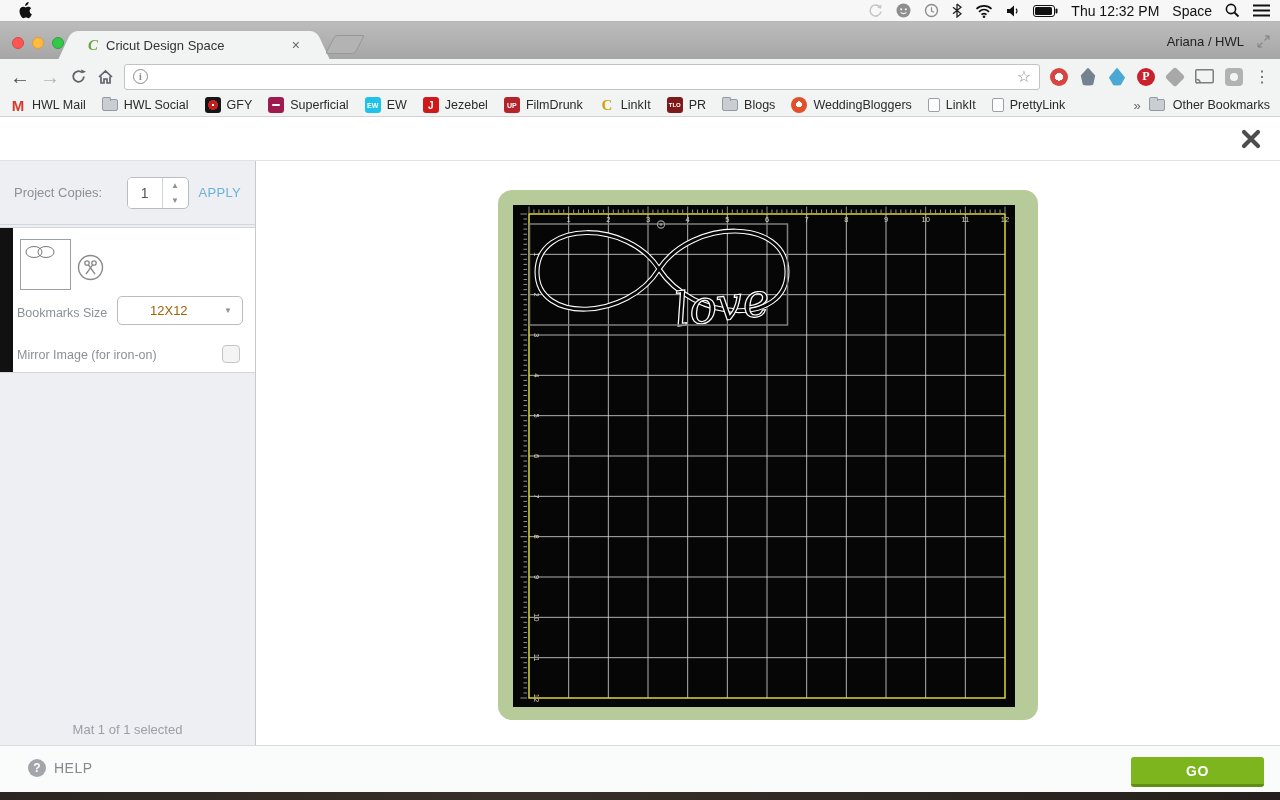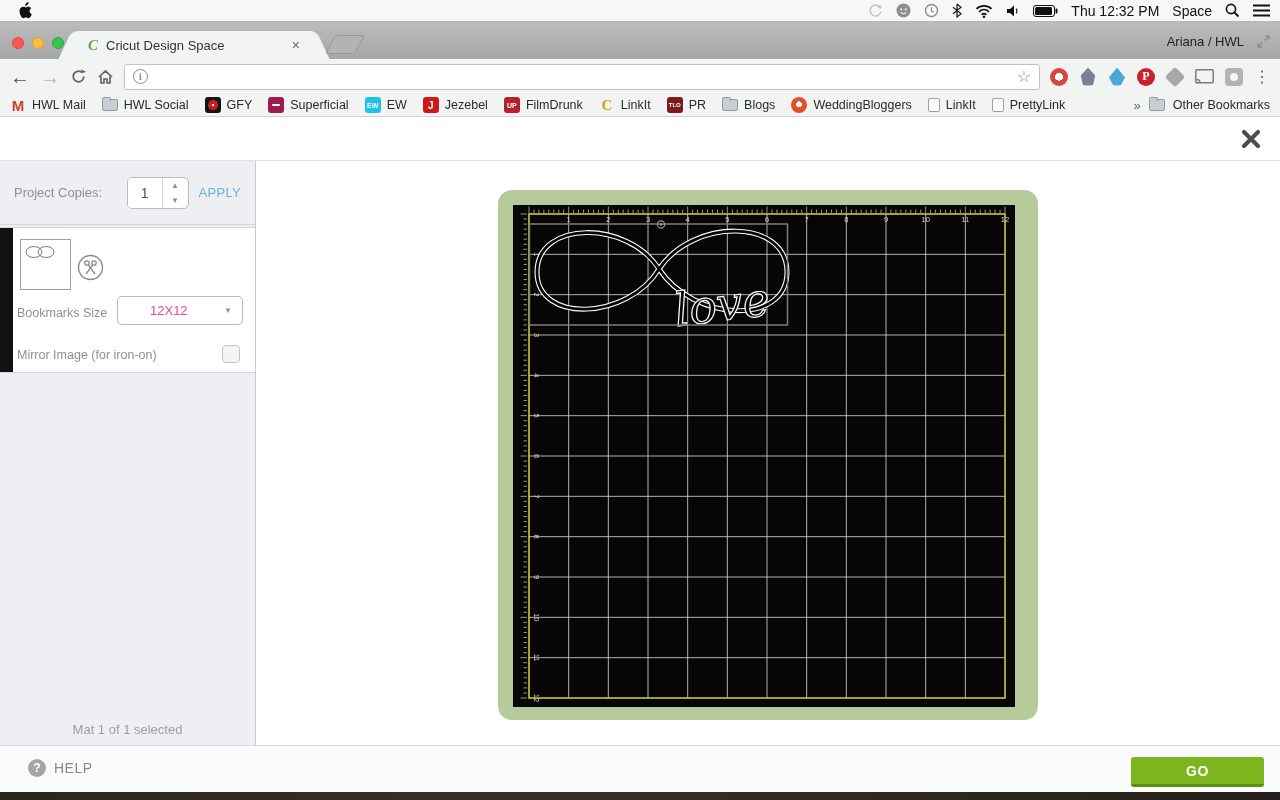--- a/index.html
+++ b/index.html
@@ -110,21 +110,21 @@
   .apply { font-size:13px; color:#6cb2d8; margin-left:10px; letter-spacing:.3px; }
 
   .mat-card { position:absolute; left:0; top:66px; width:100%; height:146px; background:#fff;
               border-top:1px solid #d6d6d6; border-bottom:1px solid #d6d6d6; }
   .sel-strip { position:absolute; left:0; top:0; width:13px; height:100%; background:#111; }
   .thumb { position:absolute; left:20px; top:11px; width:51px; height:51px; background:#fff; border:1px solid #9aa0a6; }
   .cut-ic { position:absolute; left:77px; top:26px; }
   .mat-label { position:absolute; left:17px; top:78px; font-size:12.5px; color:#8b9196; }
   .size-select { position:absolute; left:117px; top:68px; width:126px; height:29px; background:#fff;
                  border:1px solid #b9bdc2; border-radius:5px; display:flex; align-items:center; padding:0 10px; }
-  .size-value { font-size:13px; color:#ec4899; margin-left:22px; }
+  .size-value { font-size:13px; color:#a16207; margin-left:22px; }
   .caret { margin-left:auto; font-size:8px; color:#8b9196; }
   .mirror-label { position:absolute; left:17px; top:120px; font-size:12.5px; color:#8b9196; }
   .checkbox { position:absolute; left:222px; top:117px; width:18px; height:18px; background:#f4f4f4;
               border:1px solid #c2c5c9; border-radius:4px; }
   .mat-status { position:absolute; left:0; bottom:8px; width:100%; text-align:center; font-size:13px; color:#9aa0a6; }
 
   .main { position:absolute; left:256px; top:0; width:1024px; height:584px; background:#fff; }
   .mat-wrap { position:absolute; left:242px; top:29px; width:540px; height:530px; }
 
   

